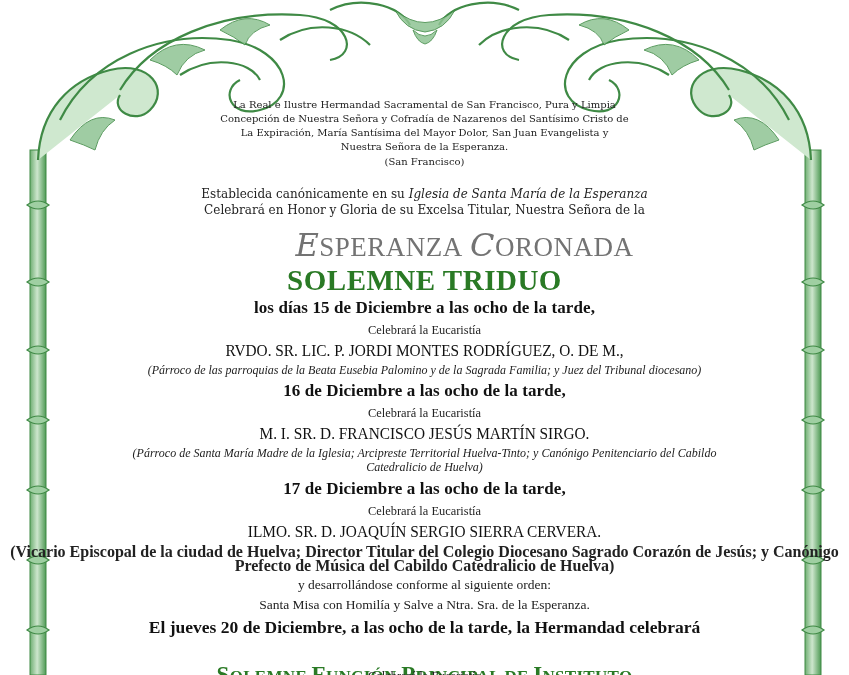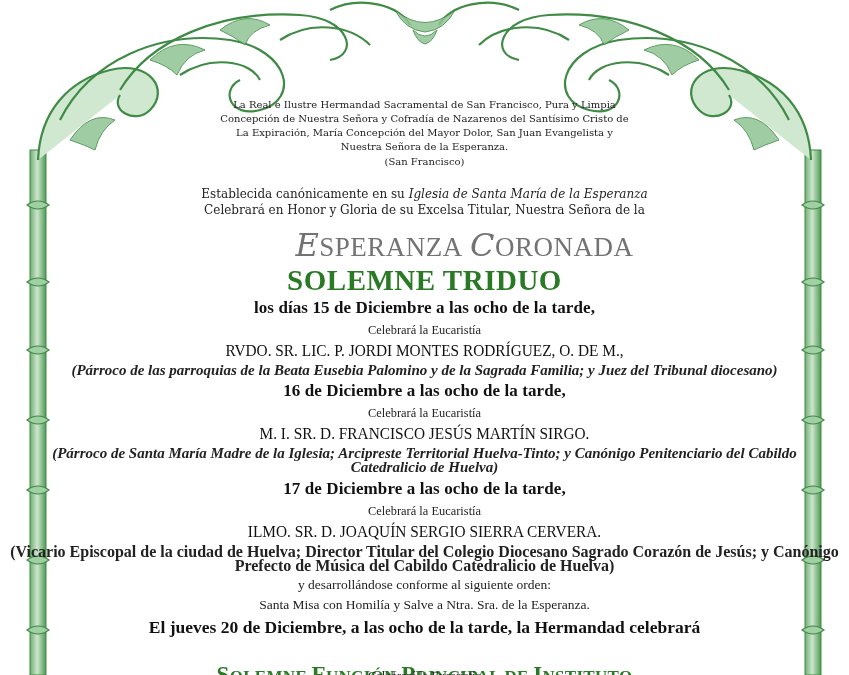--- a/index.html
+++ b/index.html
@@ -9,21 +9,21 @@
   .line { position: absolute; left: 0; width: 849px; text-align: center; white-space: nowrap; }
   .intro { font-family: "DejaVu Serif", serif; font-size: 10px; line-height: 14.4px; color: #222; }
   .estab { font-family: "DejaVu Serif", serif; font-size: 12px; line-height: 16px; color: #222; }
   .estab i { font-style: italic; }
   .green-title { font-family: "Liberation Serif", serif; color: #737373; font-size: 27px; letter-spacing: 0.5px; padding-left: 40px; }
   .green-title .cap { font-family: "DejaVu Serif", serif; font-style: italic; font-size: 32px; }
   .triduo { font-family: "Liberation Serif", serif; font-weight: bold; color: #2a7a25; font-size: 29px; letter-spacing: 0.5px; text-align: center; }
   .date { font-family: "Liberation Serif", serif; font-weight: bold; font-size: 17px; color: #111; letter-spacing: 0.1px; text-align: center; }
   .celeb { font-family: "Liberation Serif", serif; font-size: 13.5px; color: #222; transform: scaleX(0.92); }
   .priest { font-family: "Liberation Serif", serif; font-size: 16.5px; color: #111; transform: scaleX(0.93); }
-  .role { font-family: "Liberation Serif", serif; font-style: italic; font-weight: bold; font-size: 15px; line-height: 13px; color: #222; text-align: center; }
+  .role { font-family: "Liberation Serif", serif; font-style: italic; font-weight: normal; font-size: 12px; line-height: 13px; color: #222; text-align: center; }
   .role-plain { font-family: "Liberation Serif", serif; font-weight: bold; font-size: 16px; line-height: 13px; color: #222; }
   .order { font-family: "Liberation Serif", serif; font-size: 13.5px; color: #222; }
   .thursday { font-family: "Liberation Serif", serif; font-weight: bold; font-size: 17.5px; color: #111; }
   .funcion { font-family: "Liberation Serif", serif; font-weight: bold; color: #2a7a25; font-size: 17px; letter-spacing: 0.3px; margin-top: 20px; }
   .funcion .big { font-size: 23px; }
 </style>
 </head>
 <body>
 
 <svg class="frame" width="849" height="675" viewBox="0 0 849 675" xmlns="http://www.w3.org/2000/svg">
@@ -84,21 +84,21 @@
     <path d="M629 30 q-25 -20 -50 -5 q20 5 25 20 q10 -8 25 -15z"></path>
     <path d="M395 10 q30 25 60 0 q-10 20 -30 22 q-20 -2 -30 -22z"></path>
     <path d="M413 30 q12 12 24 0 q-4 12 -12 14 q-8 -2 -12 -14z"></path>
   </g>
 </svg>
 
 <div class="content">
 
   <div class="line intro" style="top:98px">La Real e Ilustre Hermandad Sacramental de San Francisco, Pura y Limpia</div>
   <div class="line intro" style="top:112px">Concepción de Nuestra Señora y Cofradía de Nazarenos del Santísimo Cristo de</div>
-  <div class="line intro" style="top:126px">La Expiración, María Concepción del Mayor Dolor, San Juan Evangelista y</div>
+  <div class="line intro" style="top:126px">La Expiración, María Santísima del Mayor Dolor, San Juan Evangelista y</div>
   <div class="line intro" style="top:140px">Nuestra Señora de la Esperanza.</div>
   <div class="line intro" style="top:155px">(San Francisco)</div>
 
   <div class="line estab" style="top:186px"><span>Establecida canónicamente en su </span><i>Iglesia de Santa María de la Esperanza</i></div>
   <div class="line estab" style="top:202px">Celebrará en Honor y Gloria de su Excelsa Titular, Nuestra Señora de la</div>
 
   <div class="line green-title" style="top:226px">
     <span class="cap">E</span><span>SPERANZA</span>&nbsp;<span class="cap">C</span><span>ORONADA</span>
   </div>
   <div class="line triduo" style="top:264px">SOLEMNE TRIDUO</div>

